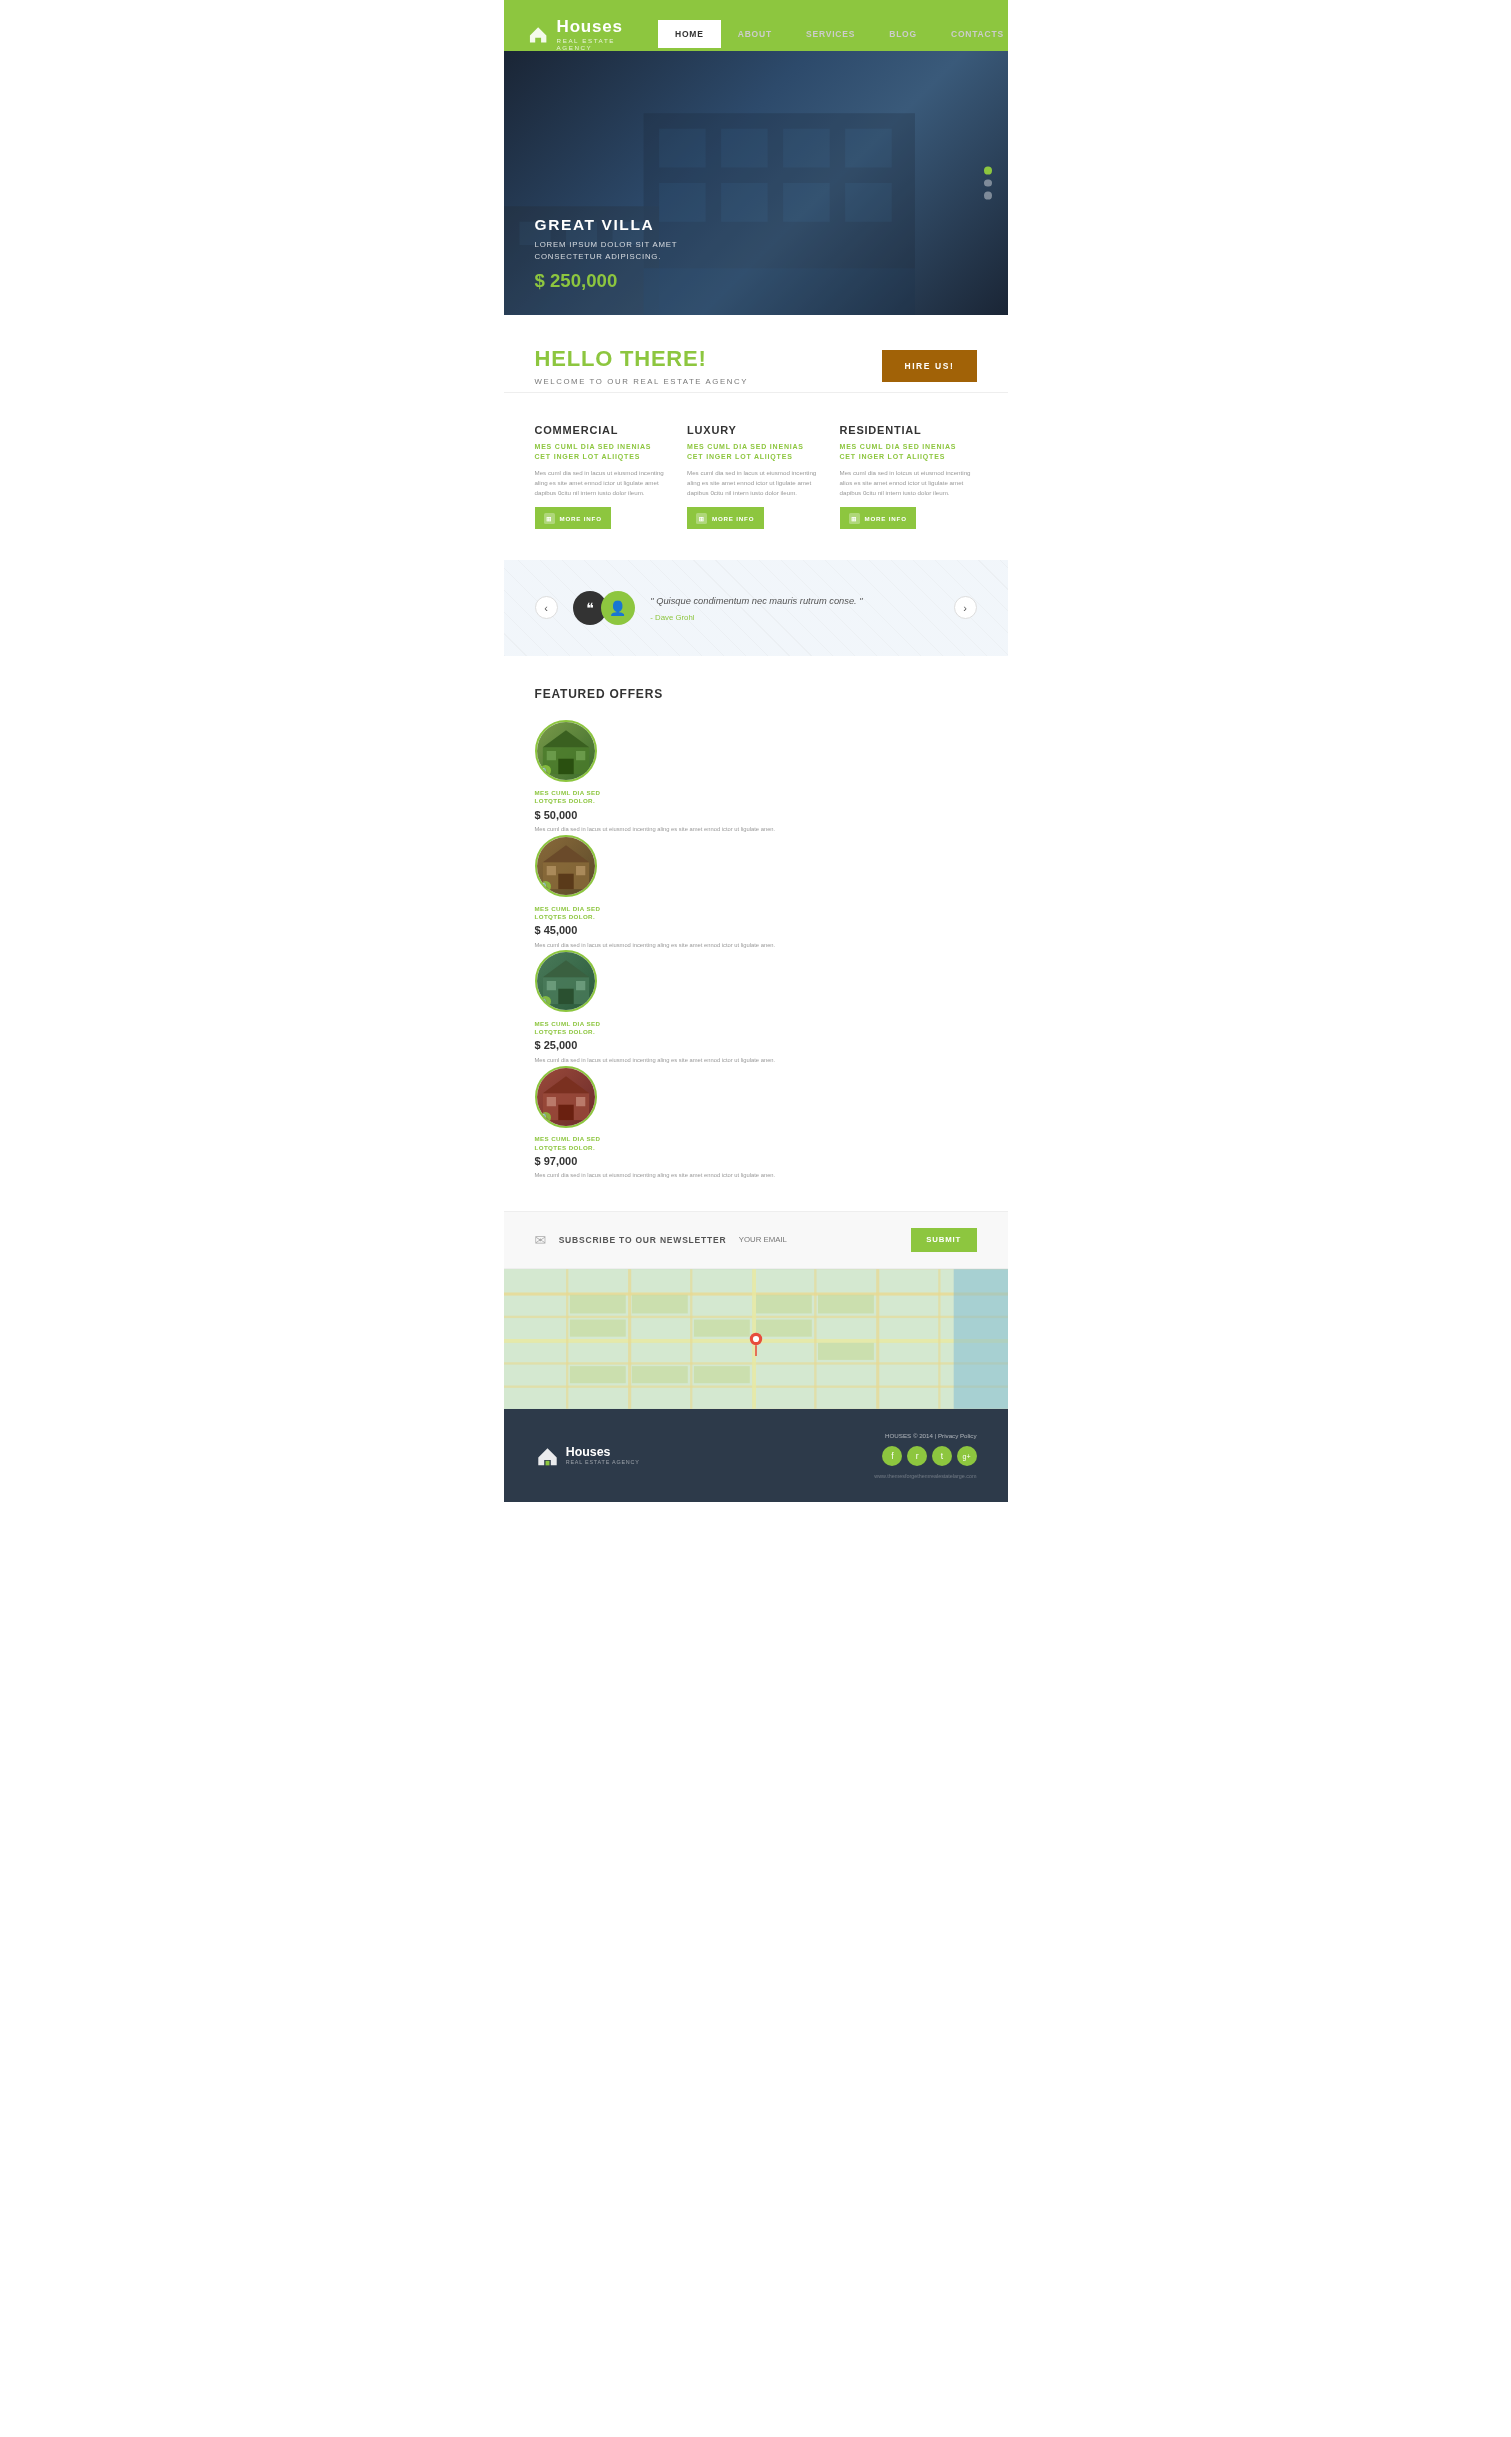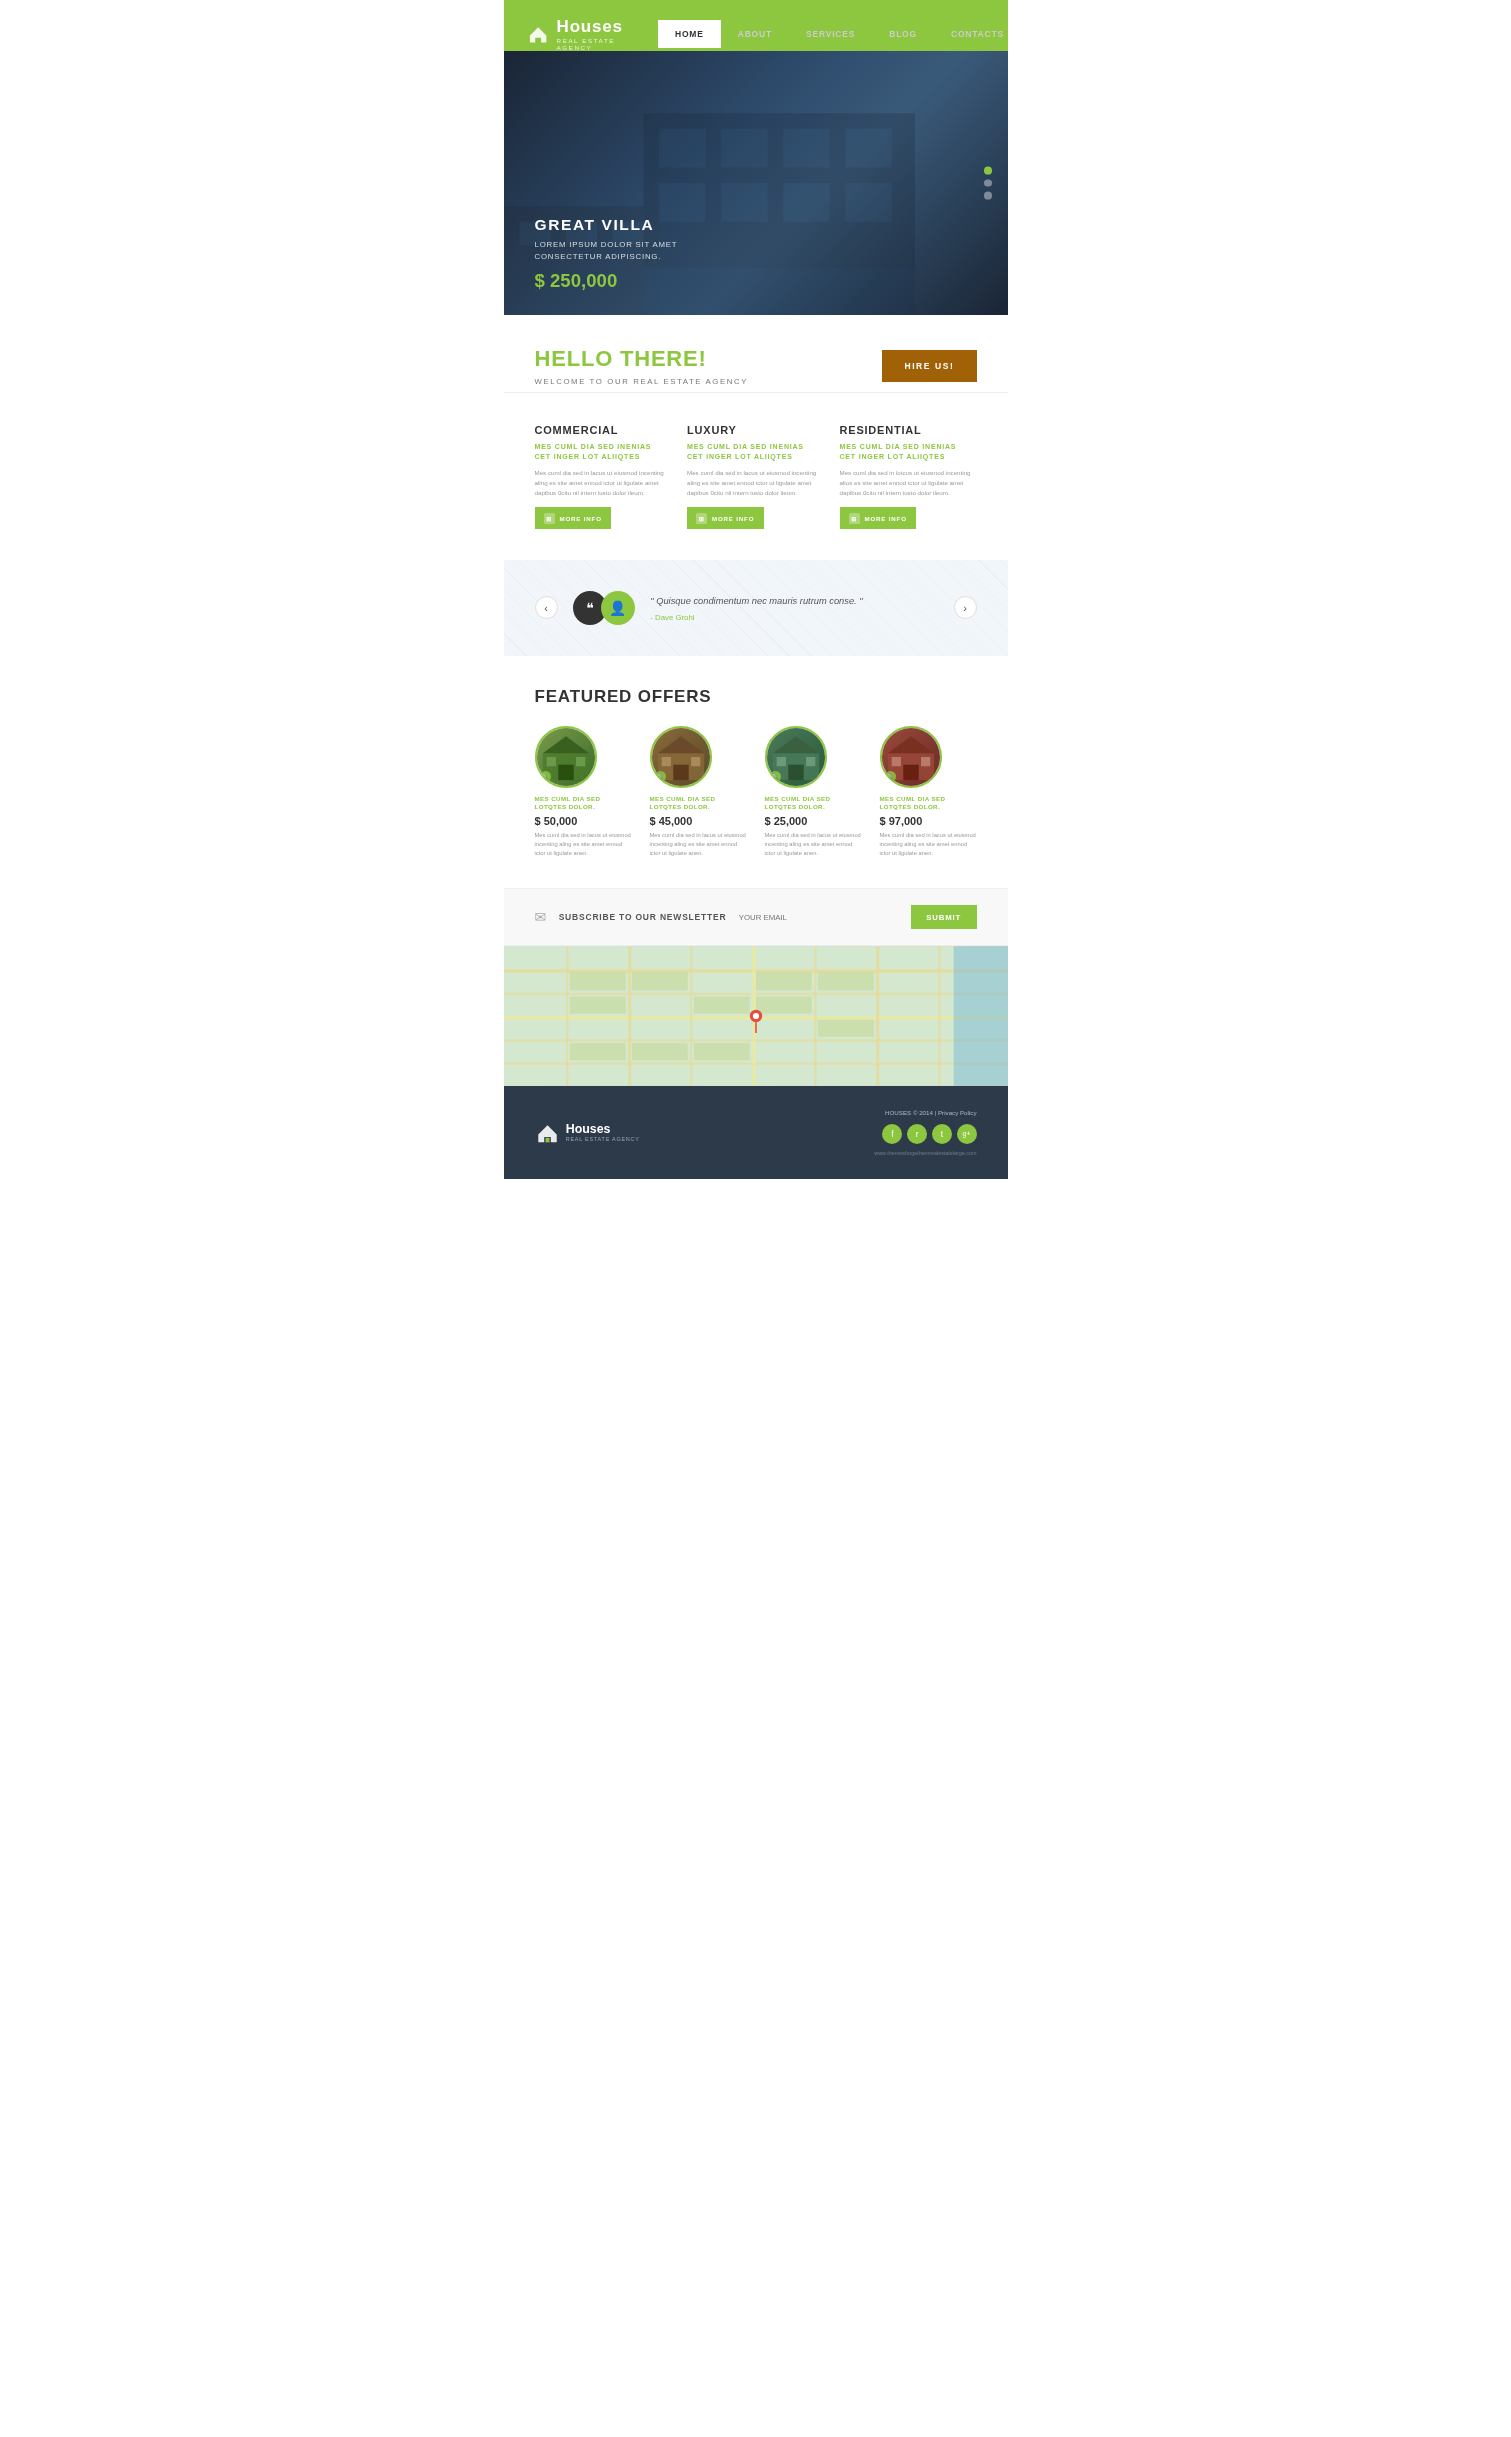--- a/index.html
+++ b/index.html
@@ -53,22 +53,22 @@
     .testimonial-bg { position: absolute; top: 0; left: 0; width: 100%; height: 100%; opacity: 0.15; background: repeating-linear-gradient(45deg, #ccc, #ccc 0.8px, transparent 0.8px, transparent 15.5px); }
     .testimonial-nav { z-index: 2; width: 23px; height: 23px; border-radius: 50%; background: #fff; border: 0.8px solid #ddd; display: flex; align-items: center; justify-content: center; cursor: pointer; font-size: 11px; color: #555; flex-shrink: 0; }
     .quote-icon { width: 34px; height: 34px; border-radius: 50%; background: #333; display: flex; align-items: center; justify-content: center; font-size: 14px; color: #fff; }
     .user-icon { width: 34px; height: 34px; border-radius: 50%; background: #8dc63f; display: flex; align-items: center; justify-content: center; font-size: 14px; color: #fff; margin-left: -6.2px; }
     .testimonial-content { z-index: 2; flex: 1; }
     .testimonial-text { color: #555; font-size: 9.3px; font-style: italic; line-height: 1.6; margin-bottom: 4.7px; }
     .testimonial-author { color: #8dc63f; font-size: 7.8px; }
 
     
     .featured { padding: 31px; }
-    .featured-title { font-size: 17px; font-weight: bold; color: #333; text-transform: uppercase; letter-spacing: 0.8px; margin-bottom: 18.6px; }
-    .featured-grid { display: flex; gap: 18px; }
+    .featured-title { font-size: 12px; font-weight: bold; color: #333; text-transform: uppercase; letter-spacing: 0.8px; margin-bottom: 18.6px; }
+    .featured-grid { display: flex; gap: 1px; flex-direction: column; }
     .featured-item { flex: 1; }
     .featured-img { width: 62px; height: 62px; border-radius: 50%; overflow: hidden; margin-bottom: 7.8px; position: relative; border: 2.3px solid #8dc63f; }
     .featured-img-inner { width: 100%; height: 100%; background: #5a7a3a; display: flex; align-items: center; justify-content: center; }
     .featured-img-1 { background: linear-gradient(135deg, #7a9a4a 0%, #3a6a2a 100%); }
     .featured-img-2 { background: linear-gradient(135deg, #8a6a3a 0%, #5a4a2a 100%); }
     .featured-img-3 { background: linear-gradient(135deg, #4a7a5a 0%, #2a5a3a 100%); }
     .featured-img-4 { background: linear-gradient(135deg, #9a4a3a 0%, #6a2a2a 100%); }
     .zoom-icon { position: absolute; bottom: 3.1px; left: 3.1px; width: 11px; height: 11px; background: rgba(141,198,63,0.85); border-radius: 50%; display: flex; align-items: center; justify-content: center; font-size: 6.2px; color: #fff; }
     .featured-name { color: #8dc63f; font-size: 6.2px; font-weight: bold; text-transform: uppercase; letter-spacing: 0.4px; line-height: 1.3; margin-bottom: 3.1px; }
     .featured-price { color: #333; font-size: 11px; font-weight: bold; margin-bottom: 4.7px; }

